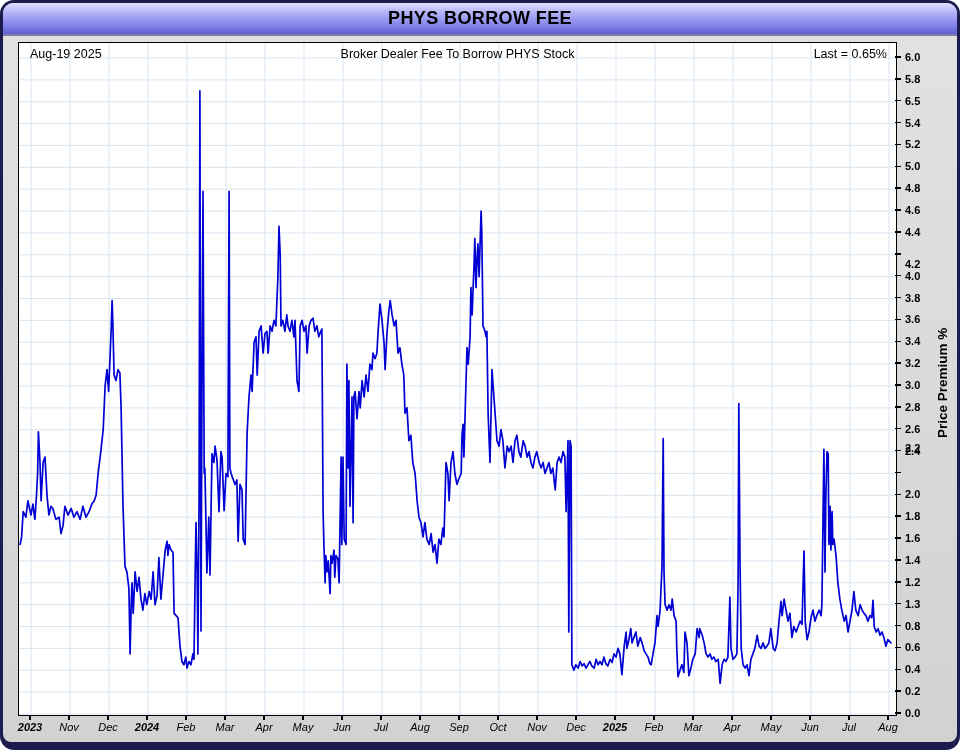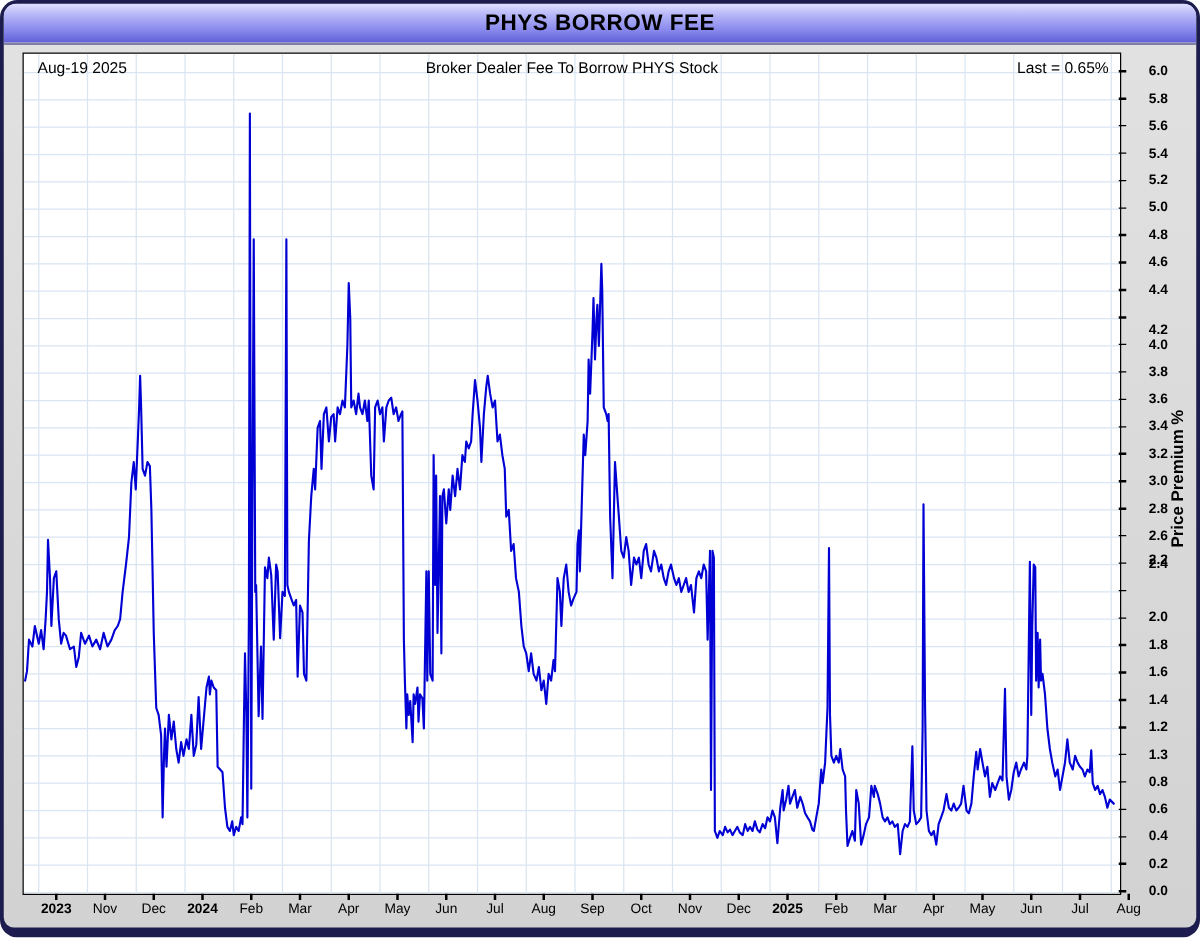--- a/index.html
+++ b/index.html
@@ -10,24 +10,24 @@
     border-bottom:2px solid #7f7fa8;display:flex;align-items:center;justify-content:center;}
   .titlebar .title{font-size:18px;font-weight:bold;color:#000;letter-spacing:.4px;}
   .plot{position:absolute;left:15px;top:39px;width:877px;height:672px;background:#ffffff;border:1.5px solid #000;box-sizing:content-box;}
   .plot svg{position:absolute;left:0;top:0;width:877px;height:672px;}
   .plot-header{position:absolute;top:4px;left:0;right:0;height:16px;font-size:12.5px;color:#000;}
   .ph-left{position:absolute;left:11px;top:0;white-space:pre;}
   .ph-center{position:absolute;left:0;right:0;top:0;text-align:center;}
   .ph-right{position:absolute;right:9px;top:0;}
   .yaxis{position:absolute;left:892px;top:39px;width:62px;height:674px;}
   .ytick{position:absolute;left:0;width:6px;height:1.5px;background:#000;}
-  .ylab{position:absolute;left:10px;transform:translateY(-50%);font-size:11px;font-weight:700;color:#000;margin-left:14px;}
+  .ylab{position:absolute;left:10px;transform:translateY(-50%);font-size:11px;font-weight:700;color:#000;}
   .y-title{position:absolute;left:929px;top:200px;height:360px;width:20px;display:flex;align-items:center;justify-content:center;
     writing-mode:vertical-rl;transform:rotate(180deg);font-size:13.5px;font-weight:bold;color:#000;}
-  .xaxis{position:absolute;left:30px;top:711px;width:877px;height:36px;}
+  .xaxis{position:absolute;left:15px;top:711px;width:877px;height:36px;font-style:italic;}
   .xtick{position:absolute;top:1px;width:1.5px;height:5px;background:#000;}
   .xlab{position:absolute;top:7px;transform:translateX(-50%);font-size:11px;color:#000;white-space:nowrap;}
   .xlab.bold{font-weight:bold;}
   .footer{position:absolute;left:0;right:0;top:725px;height:15px;font-size:12.5px;color:#000;}
   .footer-source{position:absolute;left:30px;top:0;}
   .footer-center{position:absolute;left:0;right:0;top:0;text-align:center;}
 </style>
 </head>
 <body>
 
@@ -102,21 +102,21 @@
         <span class="ph-right">Last = 0.65%</span>
       </div>
     </div>
 
     <div class="yaxis" id="yaxis">
         <div class="ytick" style="top: 14.25px;"></div>
         <span class="ylab" style="top: 15px;">6.0</span>
         <div class="ytick" style="top: 36.1167px;"></div>
         <span class="ylab" style="top: 36.8667px;">5.8</span>
         <div class="ytick" style="top: 57.9833px;"></div>
-        <span class="ylab" style="top: 58.7333px;">5.6</span>
+        <span class="ylab" style="top: 58.7333px;">6.5</span>
         <div class="ytick" style="top: 79.85px;"></div>
         <span class="ylab" style="top: 80.6px;">5.4</span>
         <div class="ytick" style="top: 101.717px;"></div>
         <span class="ylab" style="top: 102.467px;">5.2</span>
         <div class="ytick" style="top: 123.583px;"></div>
         <span class="ylab" style="top: 124.333px;">5.0</span>
         <div class="ytick" style="top: 145.45px;"></div>
         <span class="ylab" style="top: 146.2px;">4.8</span>
         <div class="ytick" style="top: 167.317px;"></div>
         <span class="ylab" style="top: 168.067px;">4.6</span>

